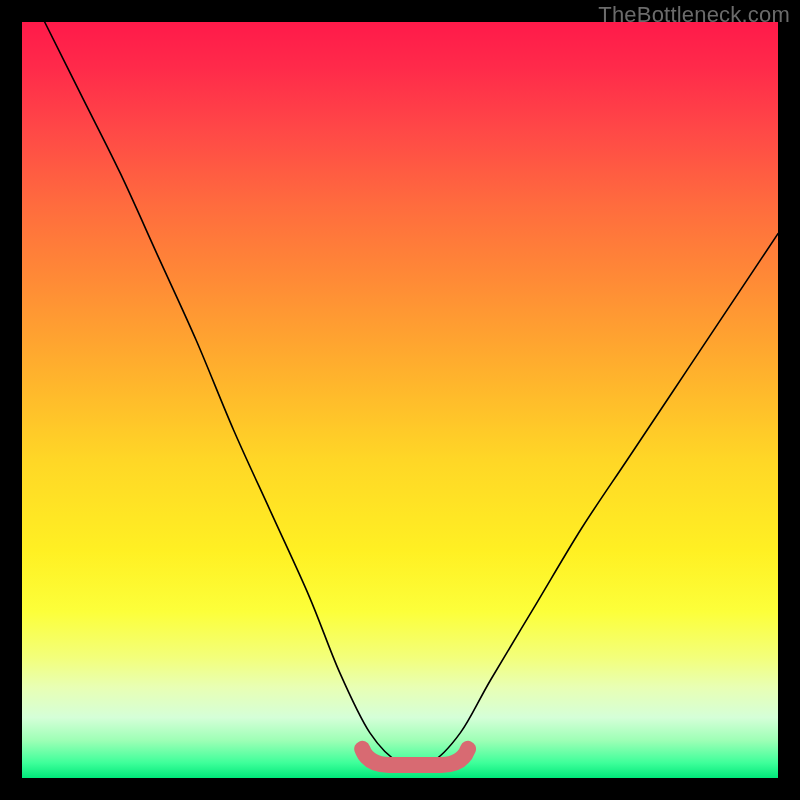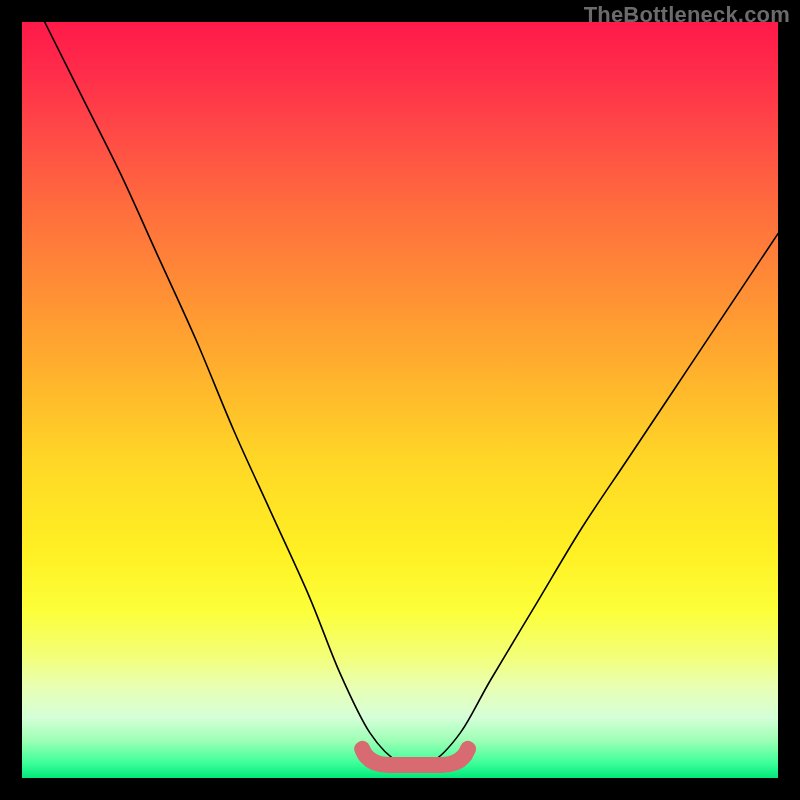--- a/index.html
+++ b/index.html
@@ -33,21 +33,21 @@
       #9effb6 95%,
       #3eff9a 98%,
       #00e87a 100%);
   }
   .watermark {
     position: absolute;
     top: 2px;
     right: 10px;
     color: #6b6b6b;
     font-size: 22px;
-    font-weight: 700;
+    font-weight: 400;
     letter-spacing: 0.2px;
     user-select: none;
   }
   svg.curve {
     position: absolute;
     left: 0;
     top: 0;
     width: 756px;
     height: 756px;
     overflow: visible;

